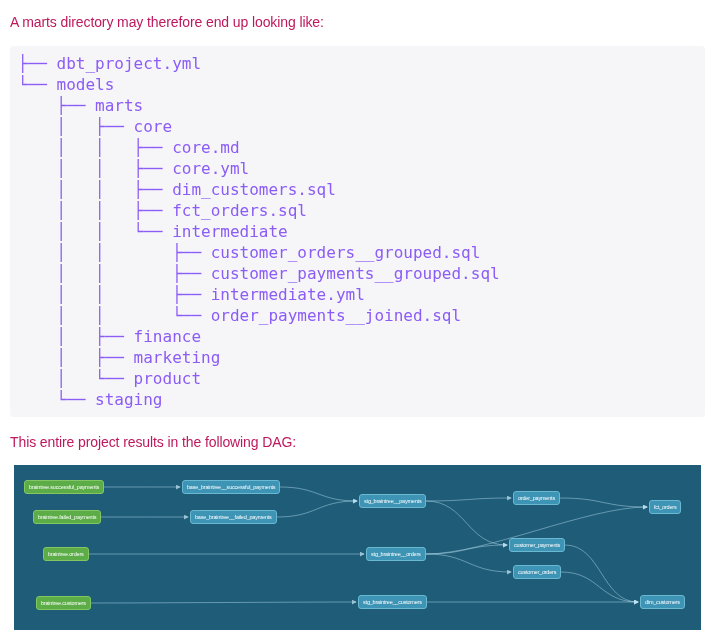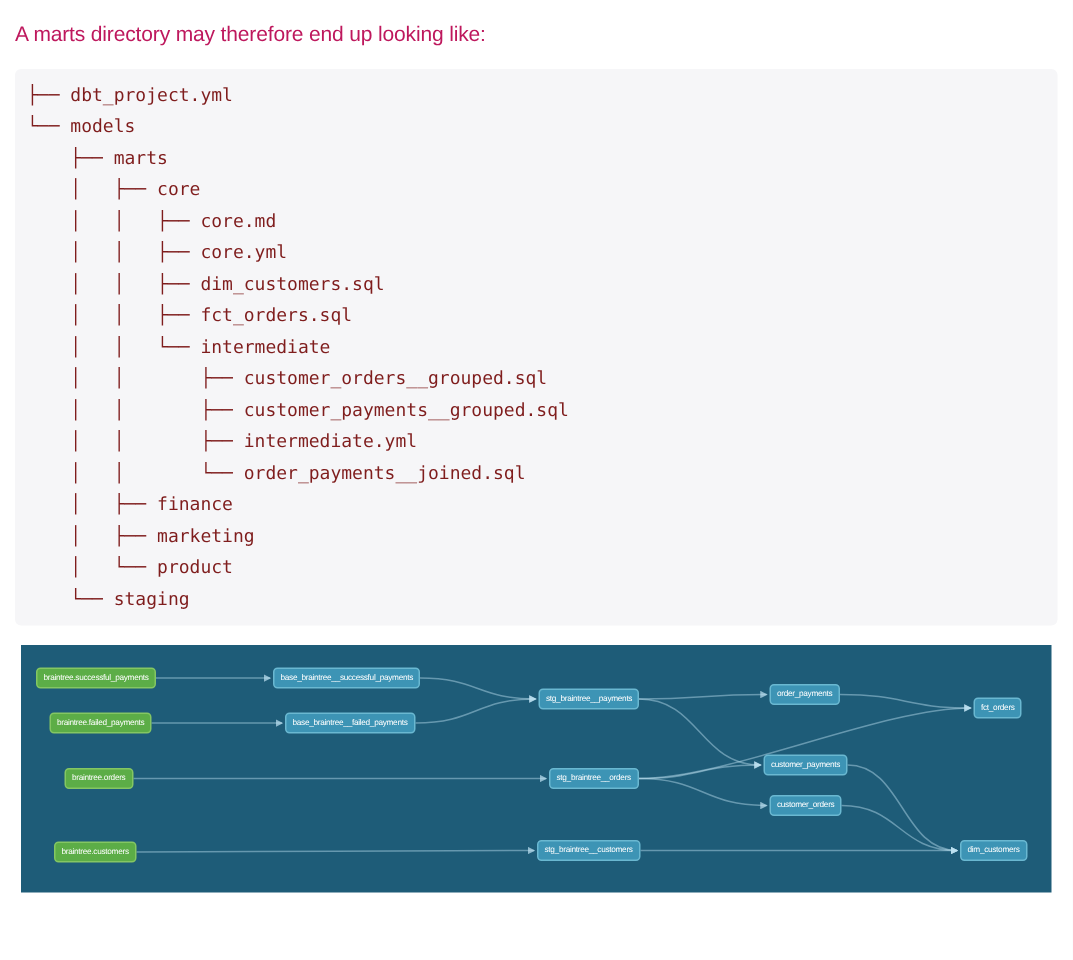--- a/index.html
+++ b/index.html
@@ -26,23 +26,23 @@
     border-radius: 4px;
     padding: 7px 8px;
     width: 695px;
     height: 371px;
     overflow: hidden;
   }
   .code-block code {
     display: block;
     white-space: pre;
     font-family: "DejaVu Sans Mono", "Liberation Mono", monospace;
-    font-size: 12px;
+    font-size: 16px;
     line-height: 21px;
-    color: #7f1d1d;
+    color: #8b5cf6;
   }
 
   .dag-caption { margin-top: 15px; }
 
   .dag {
     position: relative;
     margin-top: 13px;
     margin-left: 4px;
     width: 687px;
     height: 165px;
@@ -89,20 +89,21 @@
     │   │   └── intermediate
     │   │       ├── customer_orders__grouped.sql
     │   │       ├── customer_payments__grouped.sql
     │   │       ├── intermediate.yml
     │   │       └── order_payments__joined.sql
     │   ├── finance
     │   ├── marketing
     │   └── product
     └── staging</code></pre>
 
+  <p class="dag-caption">This entire project results in the following DAG:</p>
 
   <div class="dag" id="dag" style="background: rgb(30, 92, 120);">
     <svg id="dag-edges" width="687" height="165" viewBox="0 0 687 165">
         <defs>
           <marker id="arrow" viewBox="0 0 6 6" refX="5" refY="3" markerWidth="5" markerHeight="5" orient="auto">
             <path d="M0,0 L6,3 L0,6 z" fill="#bfe3f2" fill-opacity="0.7"></path>
           </marker>
         </defs>
         <path d="M90,22 C128,22 128,22 166,22" fill="none" stroke="#bfe3f2" stroke-opacity="0.45" stroke-width="1" marker-end="url(#arrow)"></path>
         <path d="M87,52 C130.5,52 130.5,52 174,52" fill="none" stroke="#bfe3f2" stroke-opacity="0.45" stroke-width="1" marker-end="url(#arrow)"></path>

